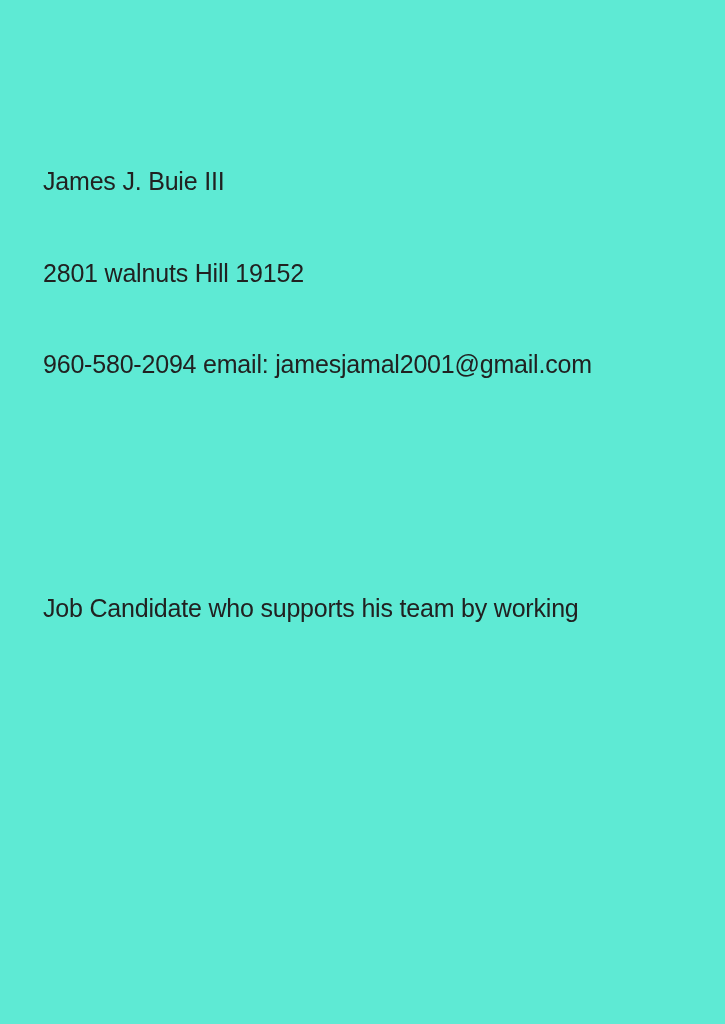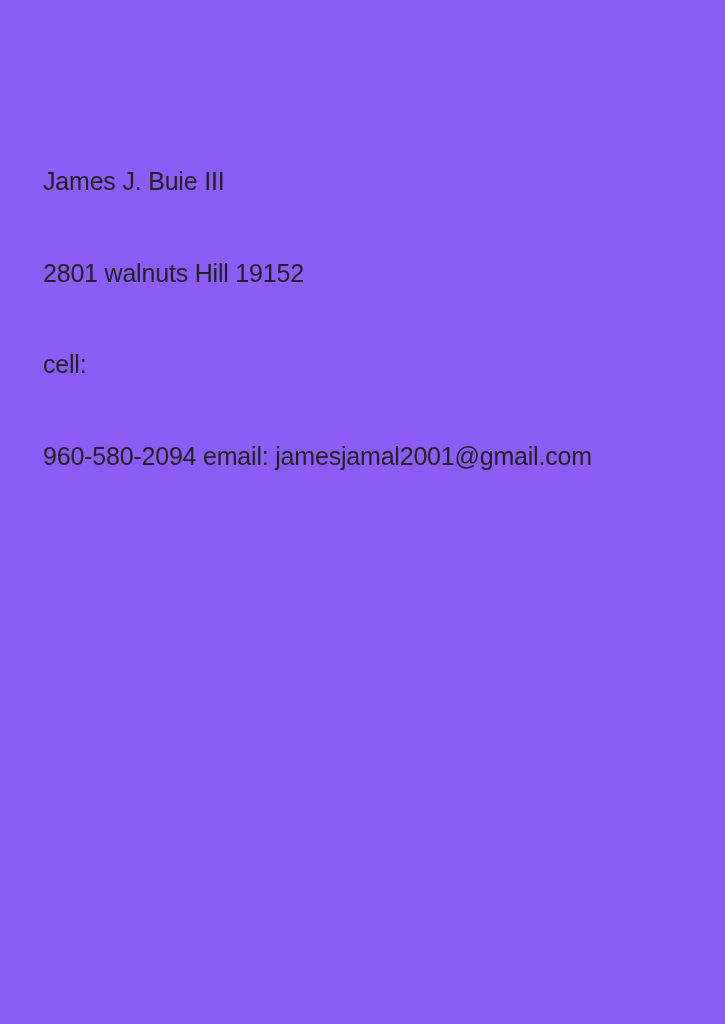--- a/index.html
+++ b/index.html
@@ -4,21 +4,21 @@
 <style>
   html, body {
     margin: 0;
     padding: 0;
     background: #ffffff;
   }
   .page {
     position: relative;
     width: 725px;
     height: 1024px;
-    background: #8b5cf6;
+    background: #5eead4;
     overflow: hidden;
   }
   .doc {
     padding-top: 44px;
     font-family: "Liberation Sans", sans-serif;
     font-size: 25px;
     line-height: 30.5px;
     letter-spacing: -0.2px;
     color: #212121;
     white-space: pre;
@@ -32,25 +32,25 @@
 </style>
 </head>
 <body>
 
 <div class="page">
   <div class="doc">
 
     
     <div class="line">James J. Buie III</div>
     <div class="line ind">2801 walnuts Hill 19152</div>
-    <div class="line ind">cell:</div>
     <div class="line">960-580-2094 email: jamesjamal2001@gmail.com</div>
     <div class="line"></div>
 
     
+    <div class="line ind">Job Candidate who supports his team by working</div>
     
 
     
     
 
     
     
     
     
     

